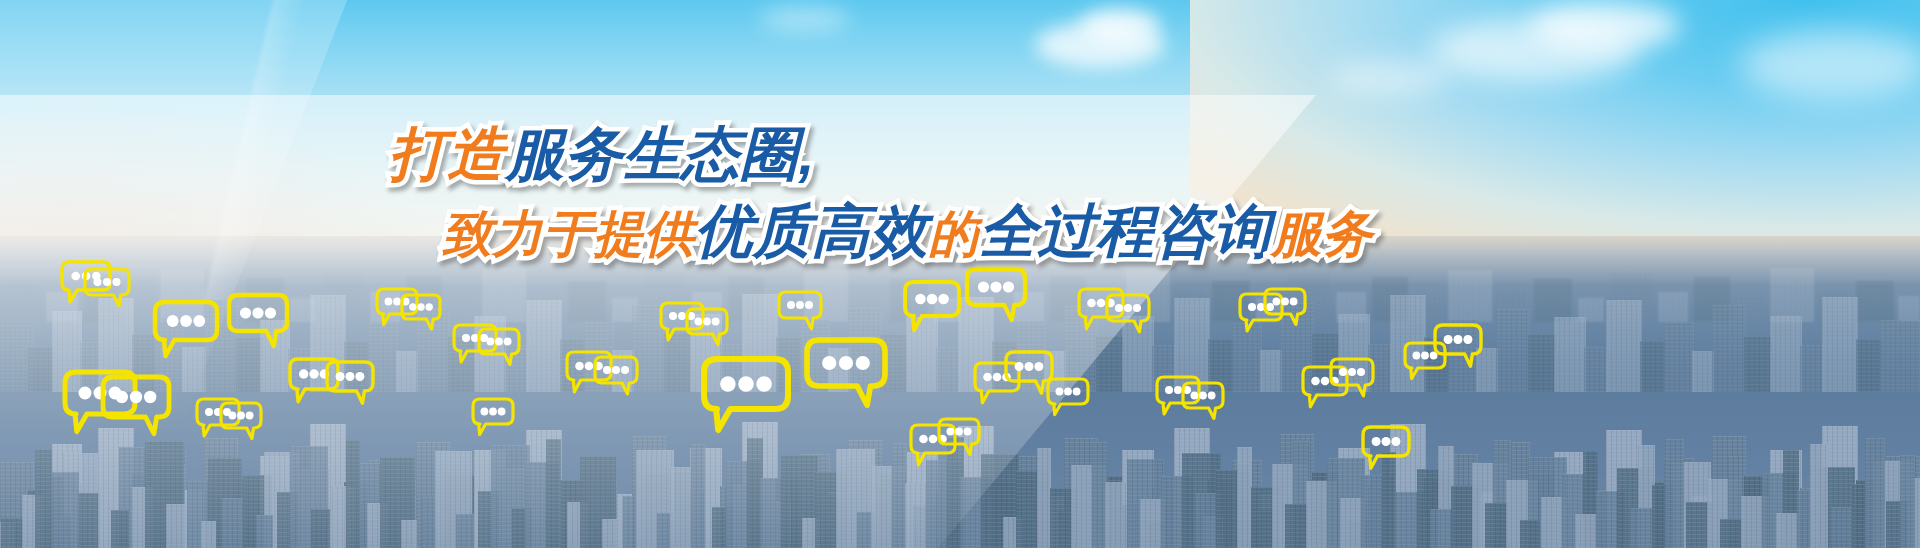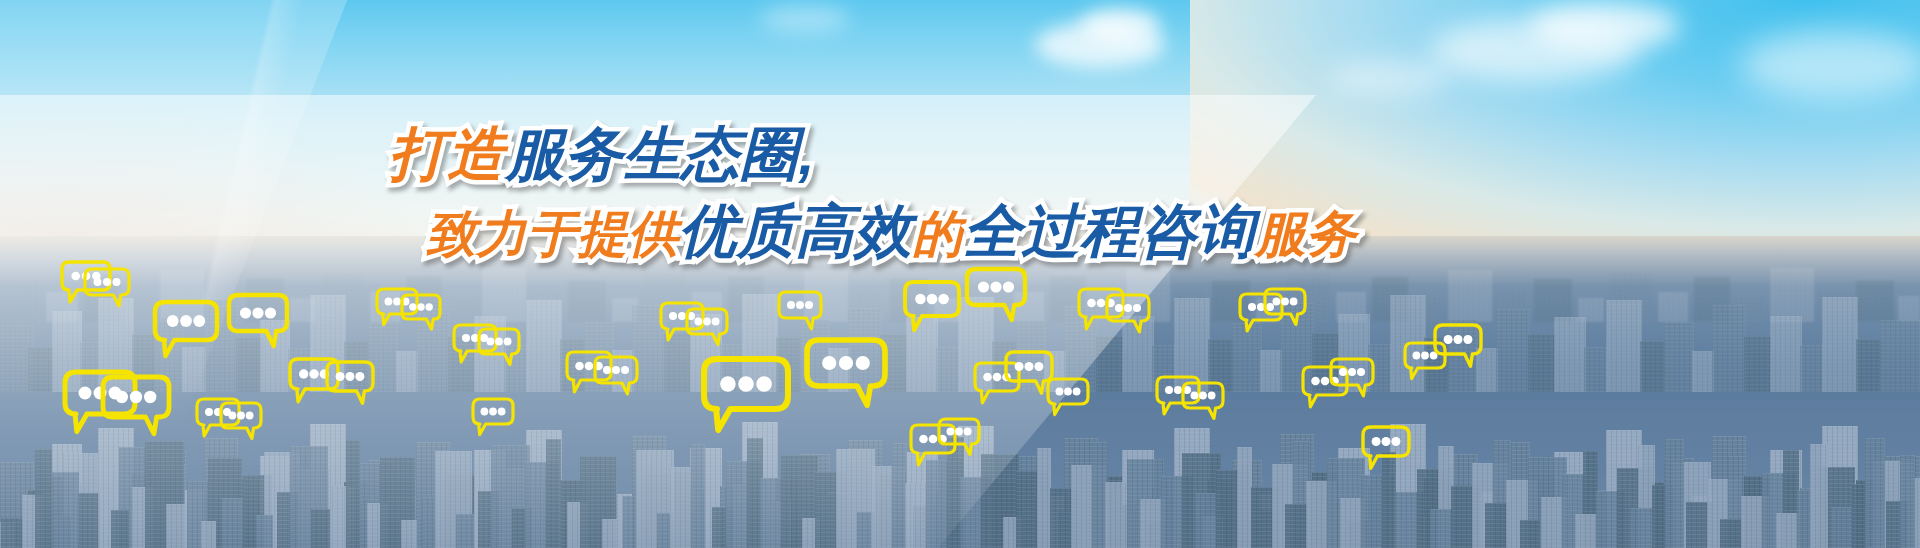--- a/index.html
+++ b/index.html
@@ -117,21 +117,21 @@
     line-height:1;
   }
   .hl-line .seg{
     -webkit-text-stroke:9px #ffffff;
     paint-order:stroke fill;
     filter:drop-shadow(3px 4px 2px rgba(80,80,80,.45));
   }
   .hl-line .seg.o{color:#F07C1E;}
   .hl-line .seg.b{color:#1A5BA6;margin-top:42px;}
   #line1{left:389px;top:125px;font-size:58px;}
-  #line2{left:426px;top:202px;font-size:50px;}
+  #line2{left:442px;top:202px;font-size:50px;}
   #line2 .big{font-size:58px;}
 
   
   .bubbles{position:absolute;inset:0;}
   .bub{position:absolute;}
   .bub svg{display:block;overflow:visible;}
   .bub .bd{fill:none;stroke:#F5E400;stroke-width:7;stroke-linejoin:round;}
   .bub .dot{fill:#ffffff;}
 </style>
 </head>

